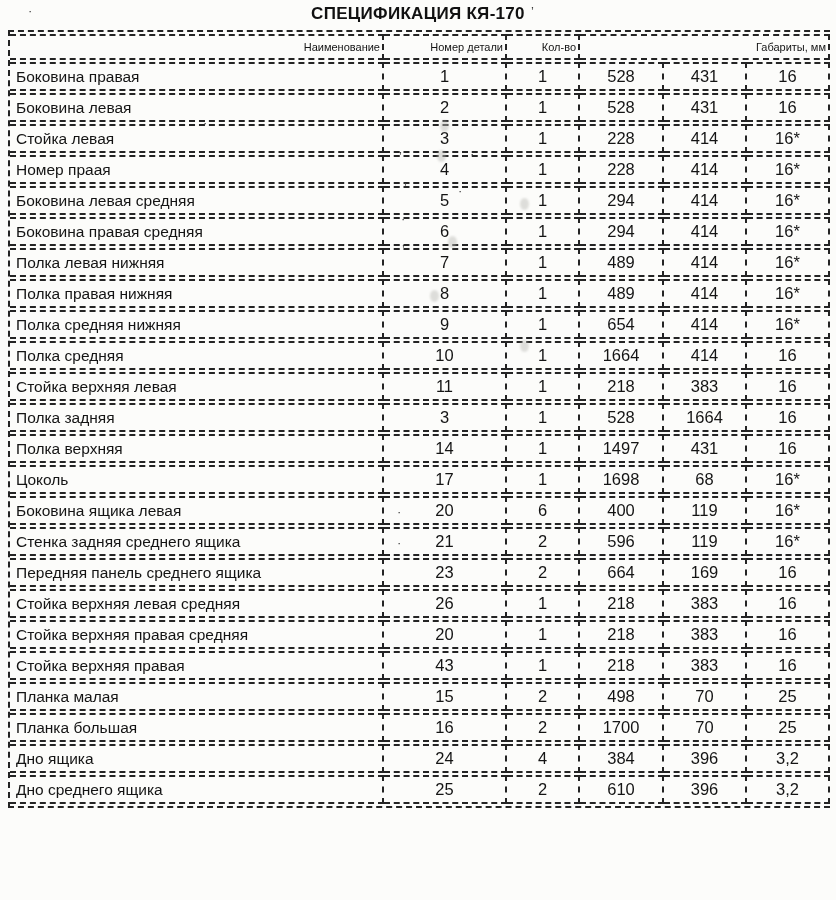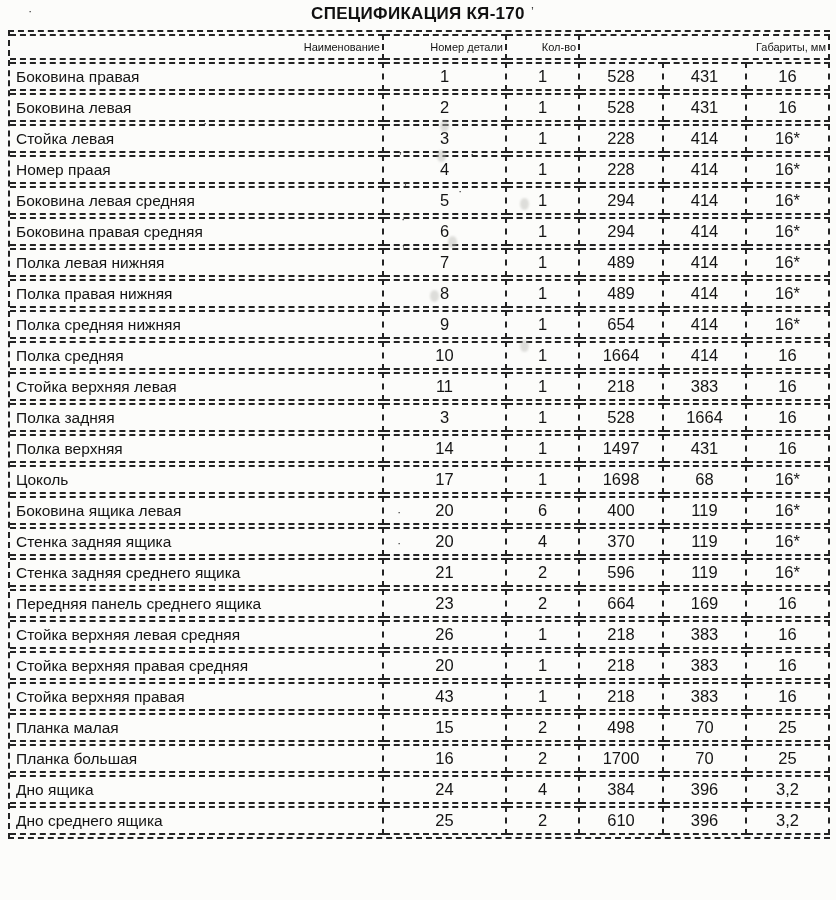--- a/index.html
+++ b/index.html
@@ -235,28 +235,20 @@
   <tr>
     <td class="c-name">Боковина ящика левая</td>
     <td class="c-num">20</td>
     <td class="c-qty">6</td>
     <td class="c-dim1">400</td>
     <td class="c-dim2">119</td>
     <td class="c-dim3">16*</td>
   </tr>
 
 
-  <tr>
-    <td class="c-name">Стенка задняя ящика</td>
-    <td class="c-num">20</td>
-    <td class="c-qty">4</td>
-    <td class="c-dim1">370</td>
-    <td class="c-dim2">119</td>
-    <td class="c-dim3">16*</td>
-  </tr>
 
   <tr>
     <td class="c-name">Стенка задняя среднего ящика</td>
     <td class="c-num">21</td>
     <td class="c-qty">2</td>
     <td class="c-dim1">596</td>
     <td class="c-dim2">119</td>
     <td class="c-dim3">16*</td>
   </tr>
 

